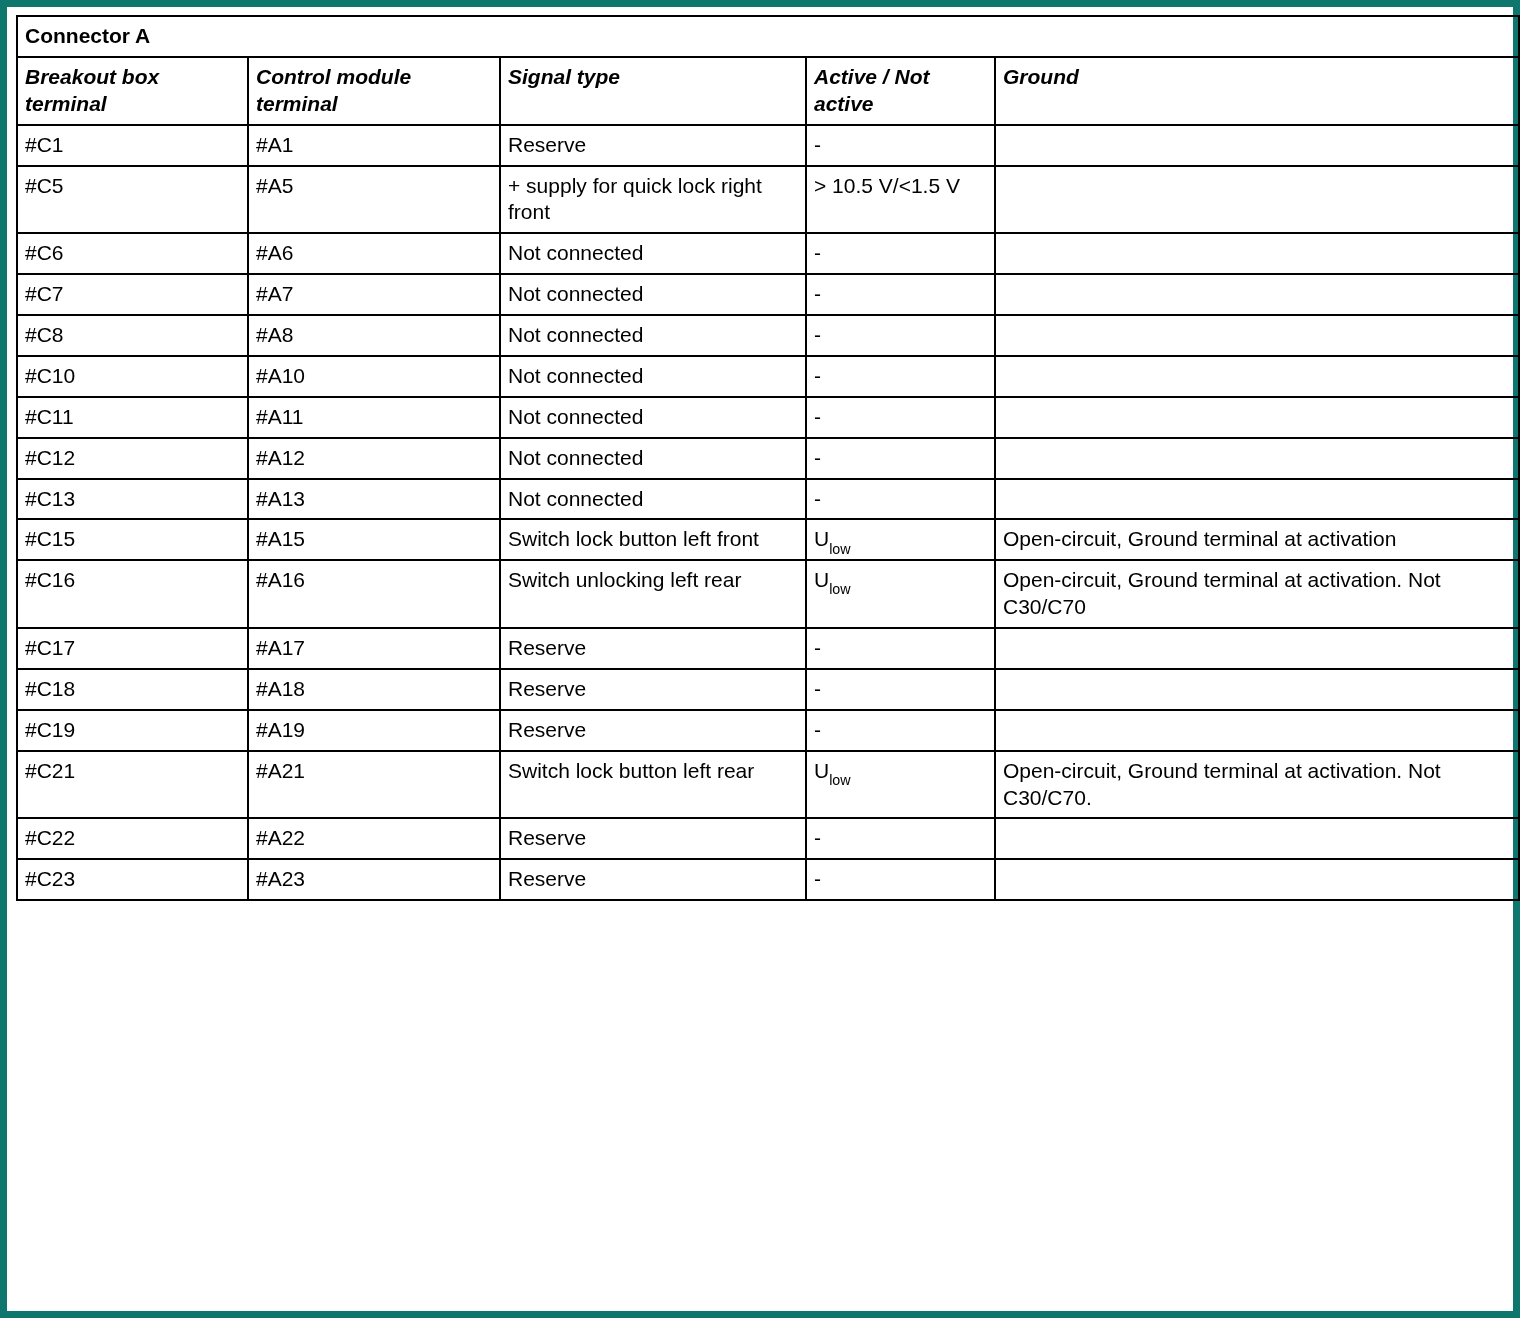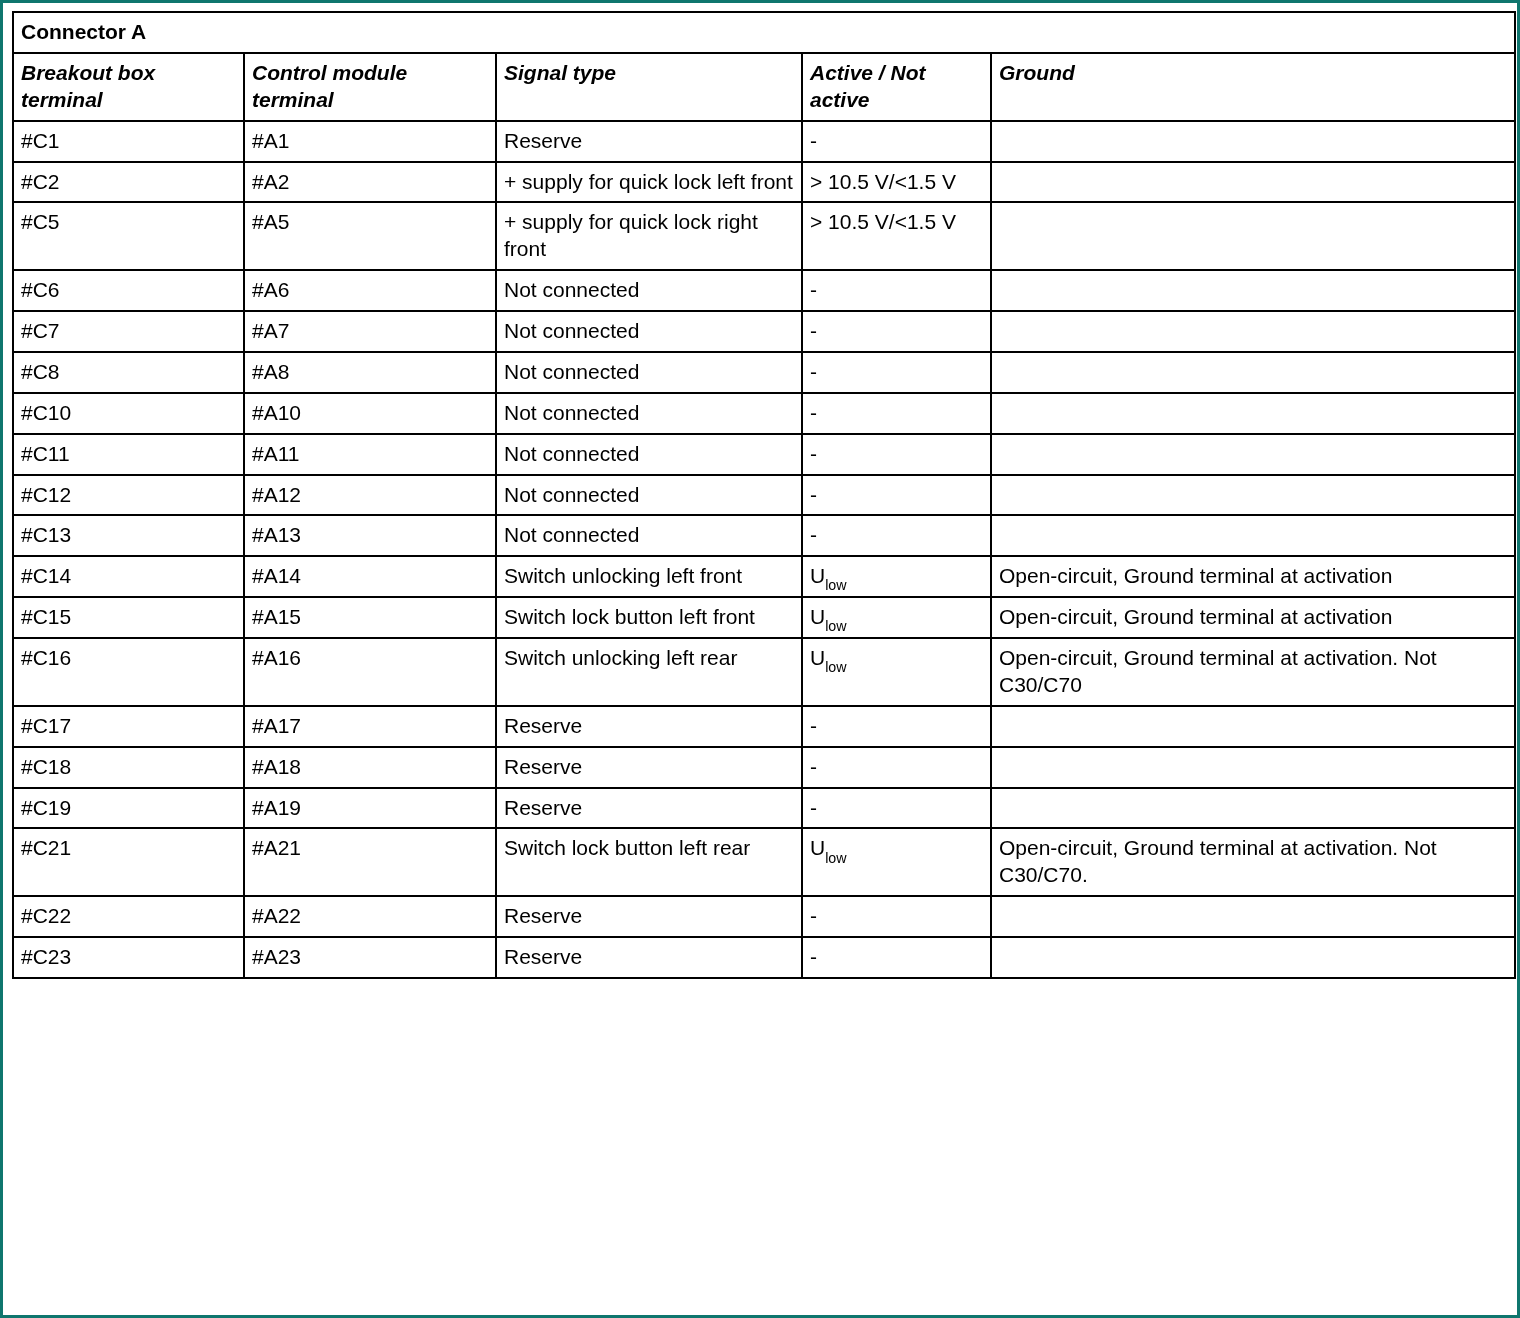--- a/index.html
+++ b/index.html
@@ -6,21 +6,21 @@
     margin: 0;
     padding: 0;
     background: #ffffff;
     font-family: "Liberation Sans", sans-serif;
     color: #000000;
   }
   .page {
     width: 1520px;
     height: 1318px;
     box-sizing: border-box;
-    border: 3px solid #0f766e;
+    border: 7px solid #0f766e;
     padding: 8px 9px;
   }
   table.connector-table {
     width: 100%;
     border-collapse: collapse;
     table-layout: fixed;
   }
   table.connector-table th,
   table.connector-table td {
     border: 2px solid #000000;
@@ -74,27 +74,20 @@
     </thead>
     <tbody id="body-rows">
         <tr>
           <td>#C1</td>
           <td>#A1</td>
           <td>Reserve</td>
           <td>-</td>
           <td></td>
         </tr>
         <tr>
-          <td>#C2</td>
-          <td>#A2</td>
-          <td>+ supply for quick lock left front</td>
-          <td>&gt; 10.5 V/&lt;1.5 V</td>
-          <td></td>
-        </tr>
-        <tr>
           <td>#C5</td>
           <td>#A5</td>
           <td>+ supply for quick lock right front</td>
           <td>&gt; 10.5 V/&lt;1.5 V</td>
           <td></td>
         </tr>
         <tr>
           <td>#C6</td>
           <td>#A6</td>
           <td>Not connected</td>
@@ -135,27 +128,20 @@
           <td>Not connected</td>
           <td>-</td>
           <td></td>
         </tr>
         <tr>
           <td>#C13</td>
           <td>#A13</td>
           <td>Not connected</td>
           <td>-</td>
           <td></td>
-        </tr>
-        <tr>
-          <td>#C14</td>
-          <td>#A14</td>
-          <td>Switch unlocking left front</td>
-          <td>U<sub>low</sub></td>
-          <td>Open-circuit, Ground terminal at activation</td>
         </tr>
         <tr>
           <td>#C15</td>
           <td>#A15</td>
           <td>Switch lock button left front</td>
           <td>U<sub>low</sub></td>
           <td>Open-circuit, Ground terminal at activation</td>
         </tr>
         <tr>
           <td>#C16</td>

